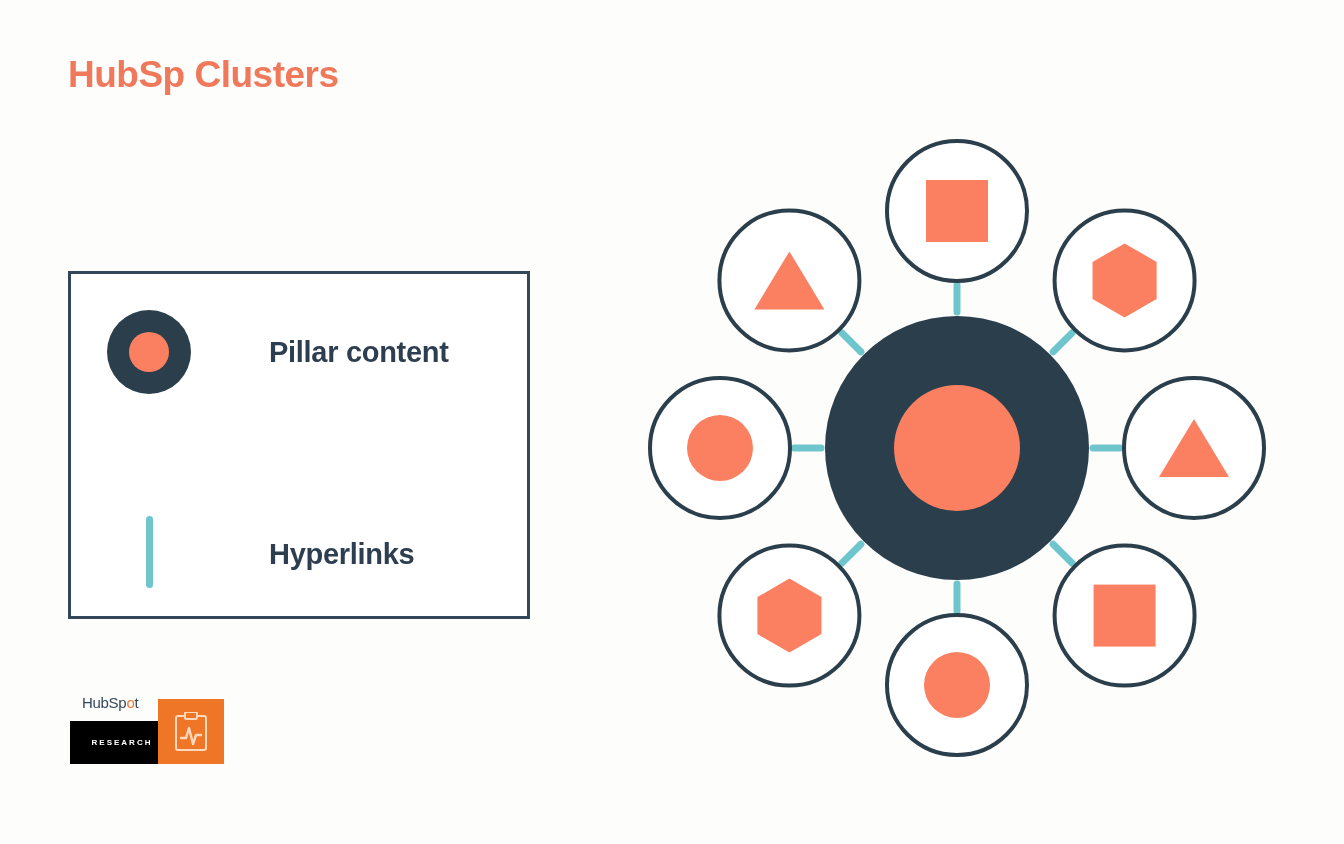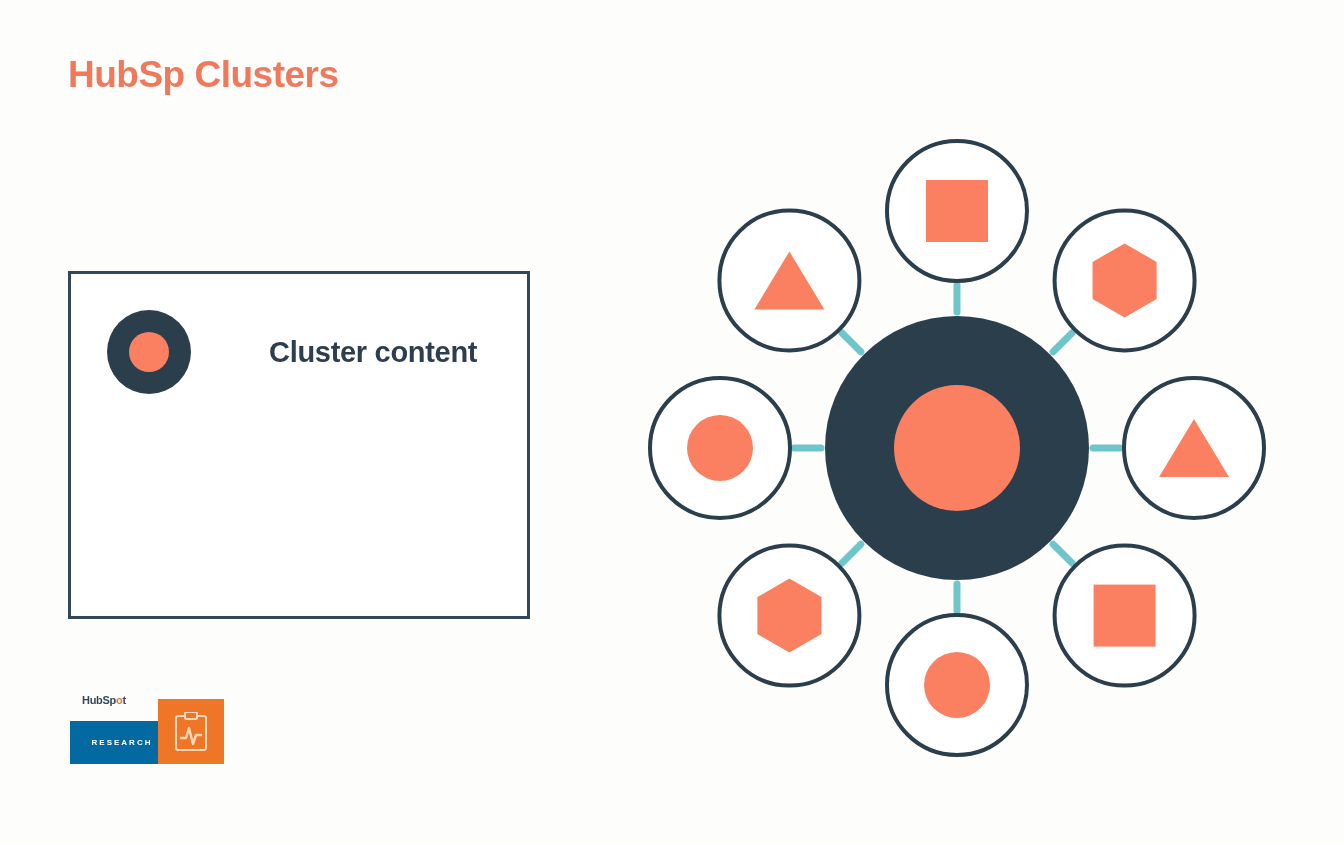--- a/index.html
+++ b/index.html
@@ -133,33 +133,33 @@
     position: absolute;
     left: 70px;
     top: 694px;
     width: 160px;
     height: 72px;
   }
   #hubspot-logo .wordmark {
     position: absolute;
     left: 12px;
     top: 0px;
-    font-size: 11px;
-    font-weight: bold;
+    font-size: 15px;
+    font-weight: normal;
     color: #33475b;
     letter-spacing: -0.3px;
   }
   #hubspot-logo .wordmark .spark { color: #f2762e; }
   #hubspot-logo .research-box {
     position: absolute;
     left: 0px;
     top: 27px;
     width: 104px;
     height: 43px;
-    background: #0369a1;
+    background: #000000;
   }
   #hubspot-logo .research-text {
     position: absolute;
     left: 0;
     top: 0;
     width: 104px;
     height: 43px;
     display: flex;
     align-items: center;
     justify-content: center;
@@ -188,24 +188,32 @@
 <div id="page-title">HubSp Clusters</div>
 
 <div id="legend">
 
   <div class="legend-row r0">
     <div class="legend-marker">
       <div class="mk-pillar">
         <div class="core"></div>
       </div>
     </div>
-    <div class="legend-label">Cluster content</div>
-  </div>
-
-
+    <div class="legend-label">Pillar content</div>
+  </div>
+
+
+  <div class="legend-row r2">
+    <div class="legend-marker">
+      <div class="mk-link">
+        <div class="bar"></div>
+      </div>
+    </div>
+    <div class="legend-label">Hyperlinks</div>
+  </div>
 
 </div>
 
 <div id="cluster-diagram">
   <svg viewBox="0 0 680 680" xmlns="http://www.w3.org/2000/svg">
     <g id="link-layer">
         <line x1="337" y1="202" x2="336.99999999999994" y2="175" stroke="#6ec6cc" stroke-width="7" stroke-linecap="round"></line>
         <line x1="433.16652224137044" y1="241.8334777586295" x2="452.2584053334072" y2="222.74159466659273" stroke="#6ec6cc" stroke-width="7" stroke-linecap="round"></line>
         <line x1="473" y1="338" x2="500" y2="338" stroke="#6ec6cc" stroke-width="7" stroke-linecap="round"></line>
         <line x1="433.16652224137044" y1="434.16652224137044" x2="452.25840533340727" y2="453.25840533340727" stroke="#6ec6cc" stroke-width="7" stroke-linecap="round"></line>

